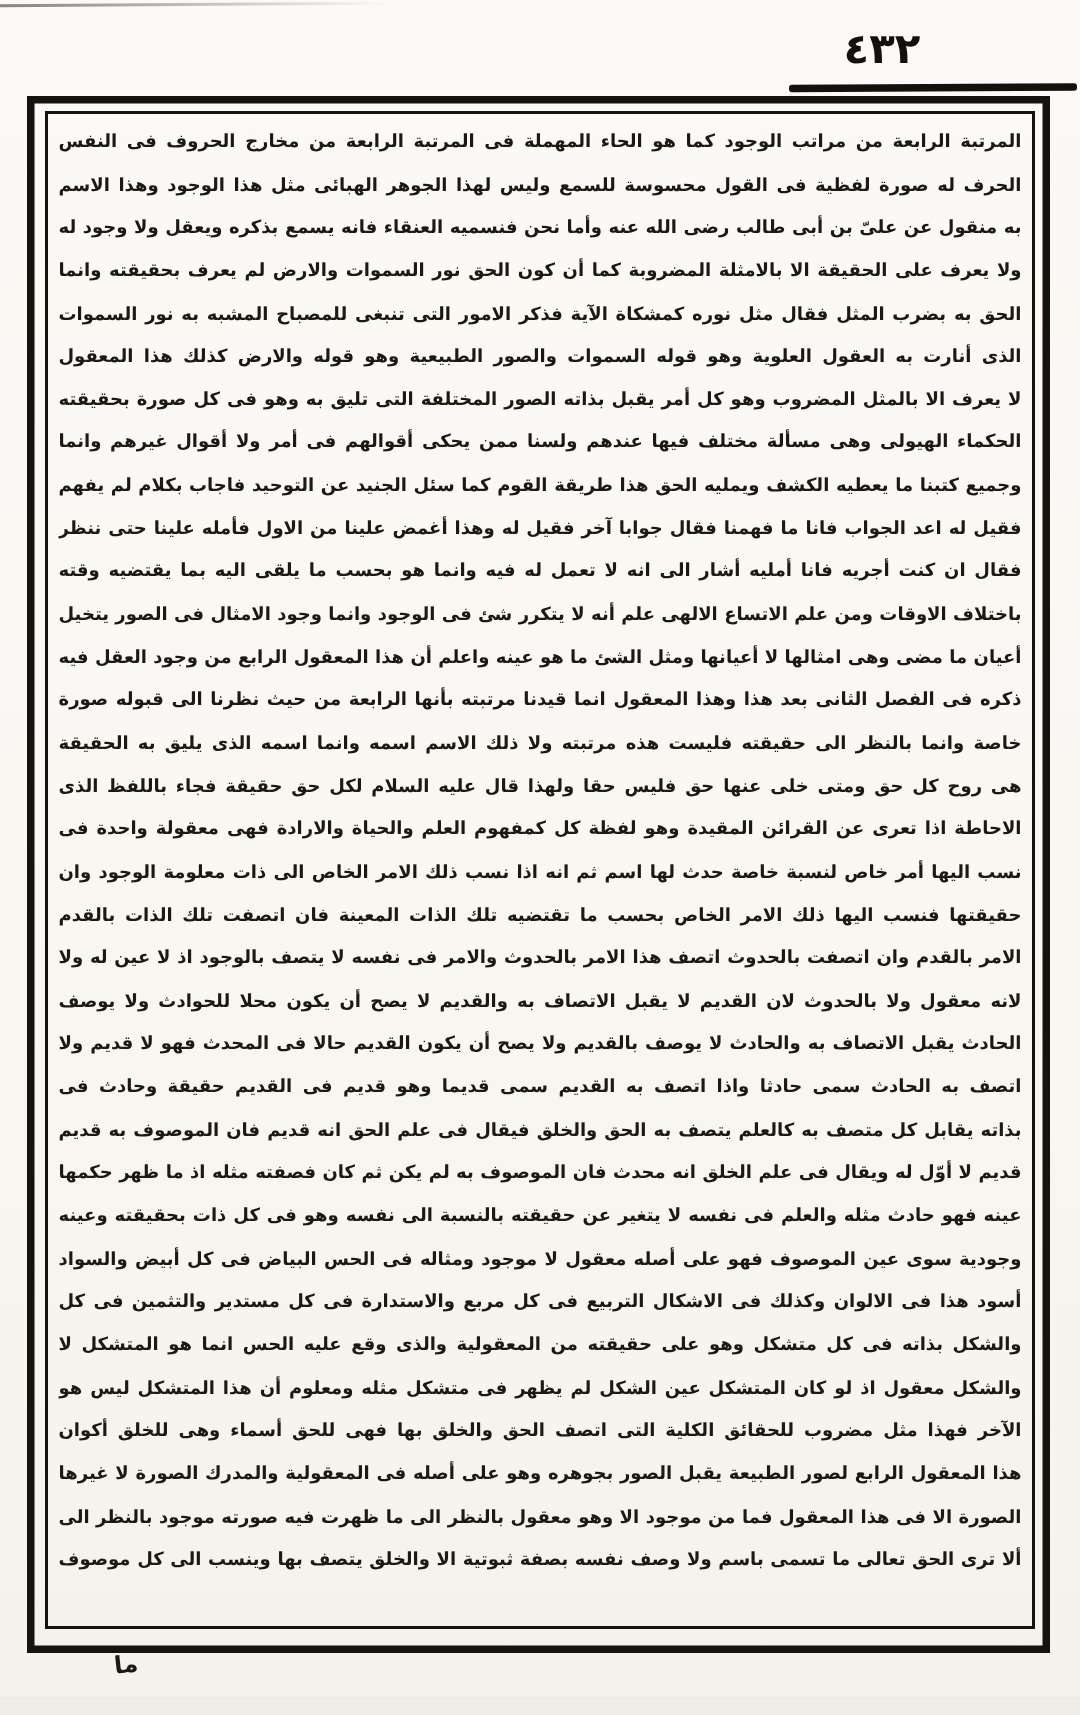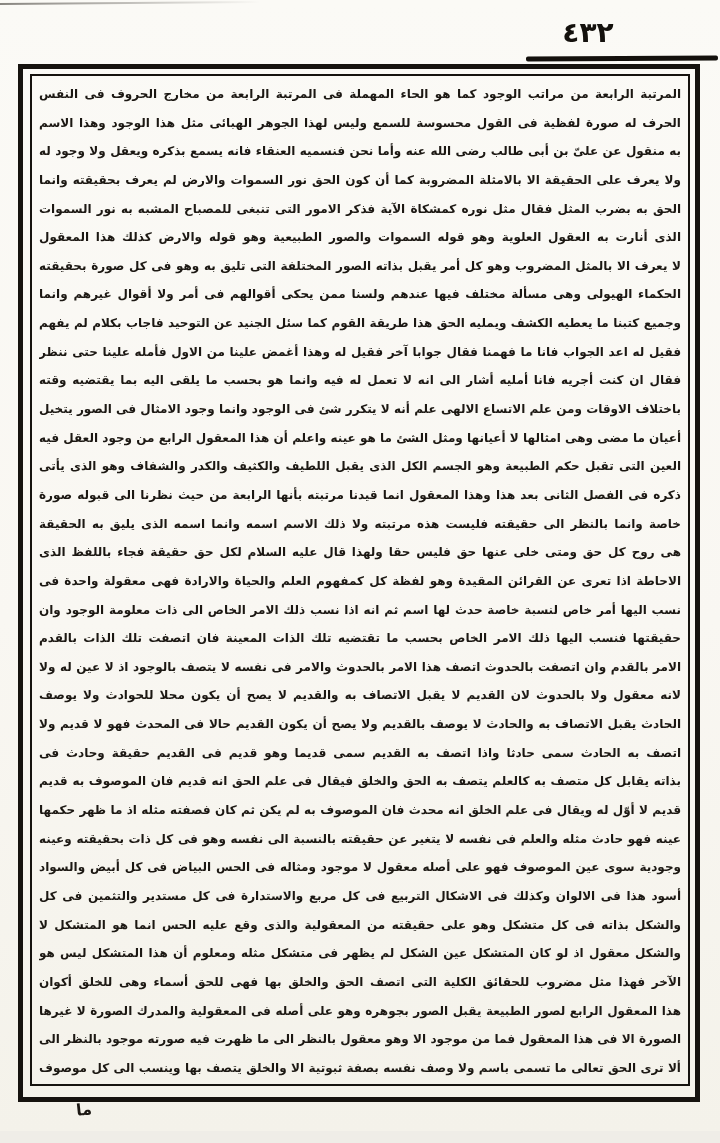--- a/index.html
+++ b/index.html
@@ -83,21 +83,20 @@
     <div class="line">ولا يعرف على الحقيقة الا بالامثلة المضروبة كما أن كون الحق نور السموات والارض لم يعرف بحقيقته وانما عرفنا</div>
     <div class="line">الحق به بضرب المثل فقال مثل نوره كمشكاة الآية فذكر الامور التى تنبغى للمصباح المشبه به نور السموات والارض وهو</div>
     <div class="line">الذى أنارت به العقول العلوية وهو قوله السموات والصور الطبيعية وهو قوله والارض كذلك هذا المعقول الهبائى</div>
     <div class="line">لا يعرف الا بالمثل المضروب وهو كل أمر يقبل بذاته الصور المختلفة التى تليق به وهو فى كل صورة بحقيقته وتسميه</div>
     <div class="line">الحكماء الهيولى وهى مسألة مختلف فيها عندهم ولسنا ممن يحكى أقوالهم فى أمر ولا أقوال غيرهم وانما نورد فى كتابنا</div>
     <div class="line">وجميع كتبنا ما يعطيه الكشف ويمليه الحق هذا طريقة القوم كما سئل الجنيد عن التوحيد فاجاب بكلام لم يفهم عنه</div>
     <div class="line">فقيل له اعد الجواب فانا ما فهمنا فقال جوابا آخر فقيل له وهذا أغمض علينا من الاول فأمله علينا حتى ننظر فيه ونعلمه</div>
     <div class="line">فقال ان كنت أجريه فانا أمليه أشار الى انه لا تعمل له فيه وانما هو بحسب ما يلقى اليه بما يقتضيه وقته ويختلف الالقاء</div>
     <div class="line">باختلاف الاوقات ومن علم الاتساع الالهى علم أنه لا يتكرر شئ فى الوجود وانما وجود الامثال فى الصور يتخيل انها</div>
     <div class="line">أعيان ما مضى وهى امثالها لا أعيانها ومثل الشئ ما هو عينه واعلم أن هذا المعقول الرابع من وجود العقل فيه تظهر</div>
-    <div class="line">العين التى تقبل حكم الطبيعة وهو الجسم الكل الذى يقبل اللطيف والكثيف والكدر والشفاف وهو الذى يأتى</div>
     <div class="line">ذكره فى الفصل الثانى بعد هذا وهذا المعقول انما قيدنا مرتبته بأنها الرابعة من حيث نظرنا الى قبوله صورة الجسم</div>
     <div class="line">خاصة وانما بالنظر الى حقيقته فليست هذه مرتبته ولا ذلك الاسم اسمه وانما اسمه الذى يليق به الحقيقة الكلية التى</div>
     <div class="line">هى روح كل حق ومتى خلى عنها حق فليس حقا ولهذا قال عليه السلام لكل حق حقيقة فجاء باللفظ الذى يقتضى</div>
     <div class="line">الاحاطة اذا تعرى عن القرائن المقيدة وهو لفظة كل كمفهوم العلم والحياة والارادة فهى معقولة واحدة فى الحقيقة فاذا</div>
     <div class="line">نسب اليها أمر خاص لنسبة خاصة حدث لها اسم ثم انه اذا نسب ذلك الامر الخاص الى ذات معلومة الوجود وان لم يعلم</div>
     <div class="line">حقيقتها فنسب اليها ذلك الامر الخاص بحسب ما تقتضيه تلك الذات المعينة فان اتصفت تلك الذات بالقدم اتصف هذا</div>
     <div class="line">الامر بالقدم وان اتصفت بالحدوث اتصف هذا الامر بالحدوث والامر فى نفسه لا يتصف بالوجود اذ لا عين له ولا بالعدم</div>
     <div class="line">لانه معقول ولا بالحدوث لان القديم لا يقبل الاتصاف به والقديم لا يصح أن يكون محلا للحوادث ولا يوصف بالقدم لان</div>
     <div class="line">الحادث يقبل الاتصاف به والحادث لا يوصف بالقديم ولا يصح أن يكون القديم حالا فى المحدث فهو لا قديم ولا حادث فاذا</div>
     <div class="line">اتصف به الحادث سمى حادثا واذا اتصف به القديم سمى قديما وهو قديم فى القديم حقيقة وحادث فى المحدث حقيقة لانه</div>

